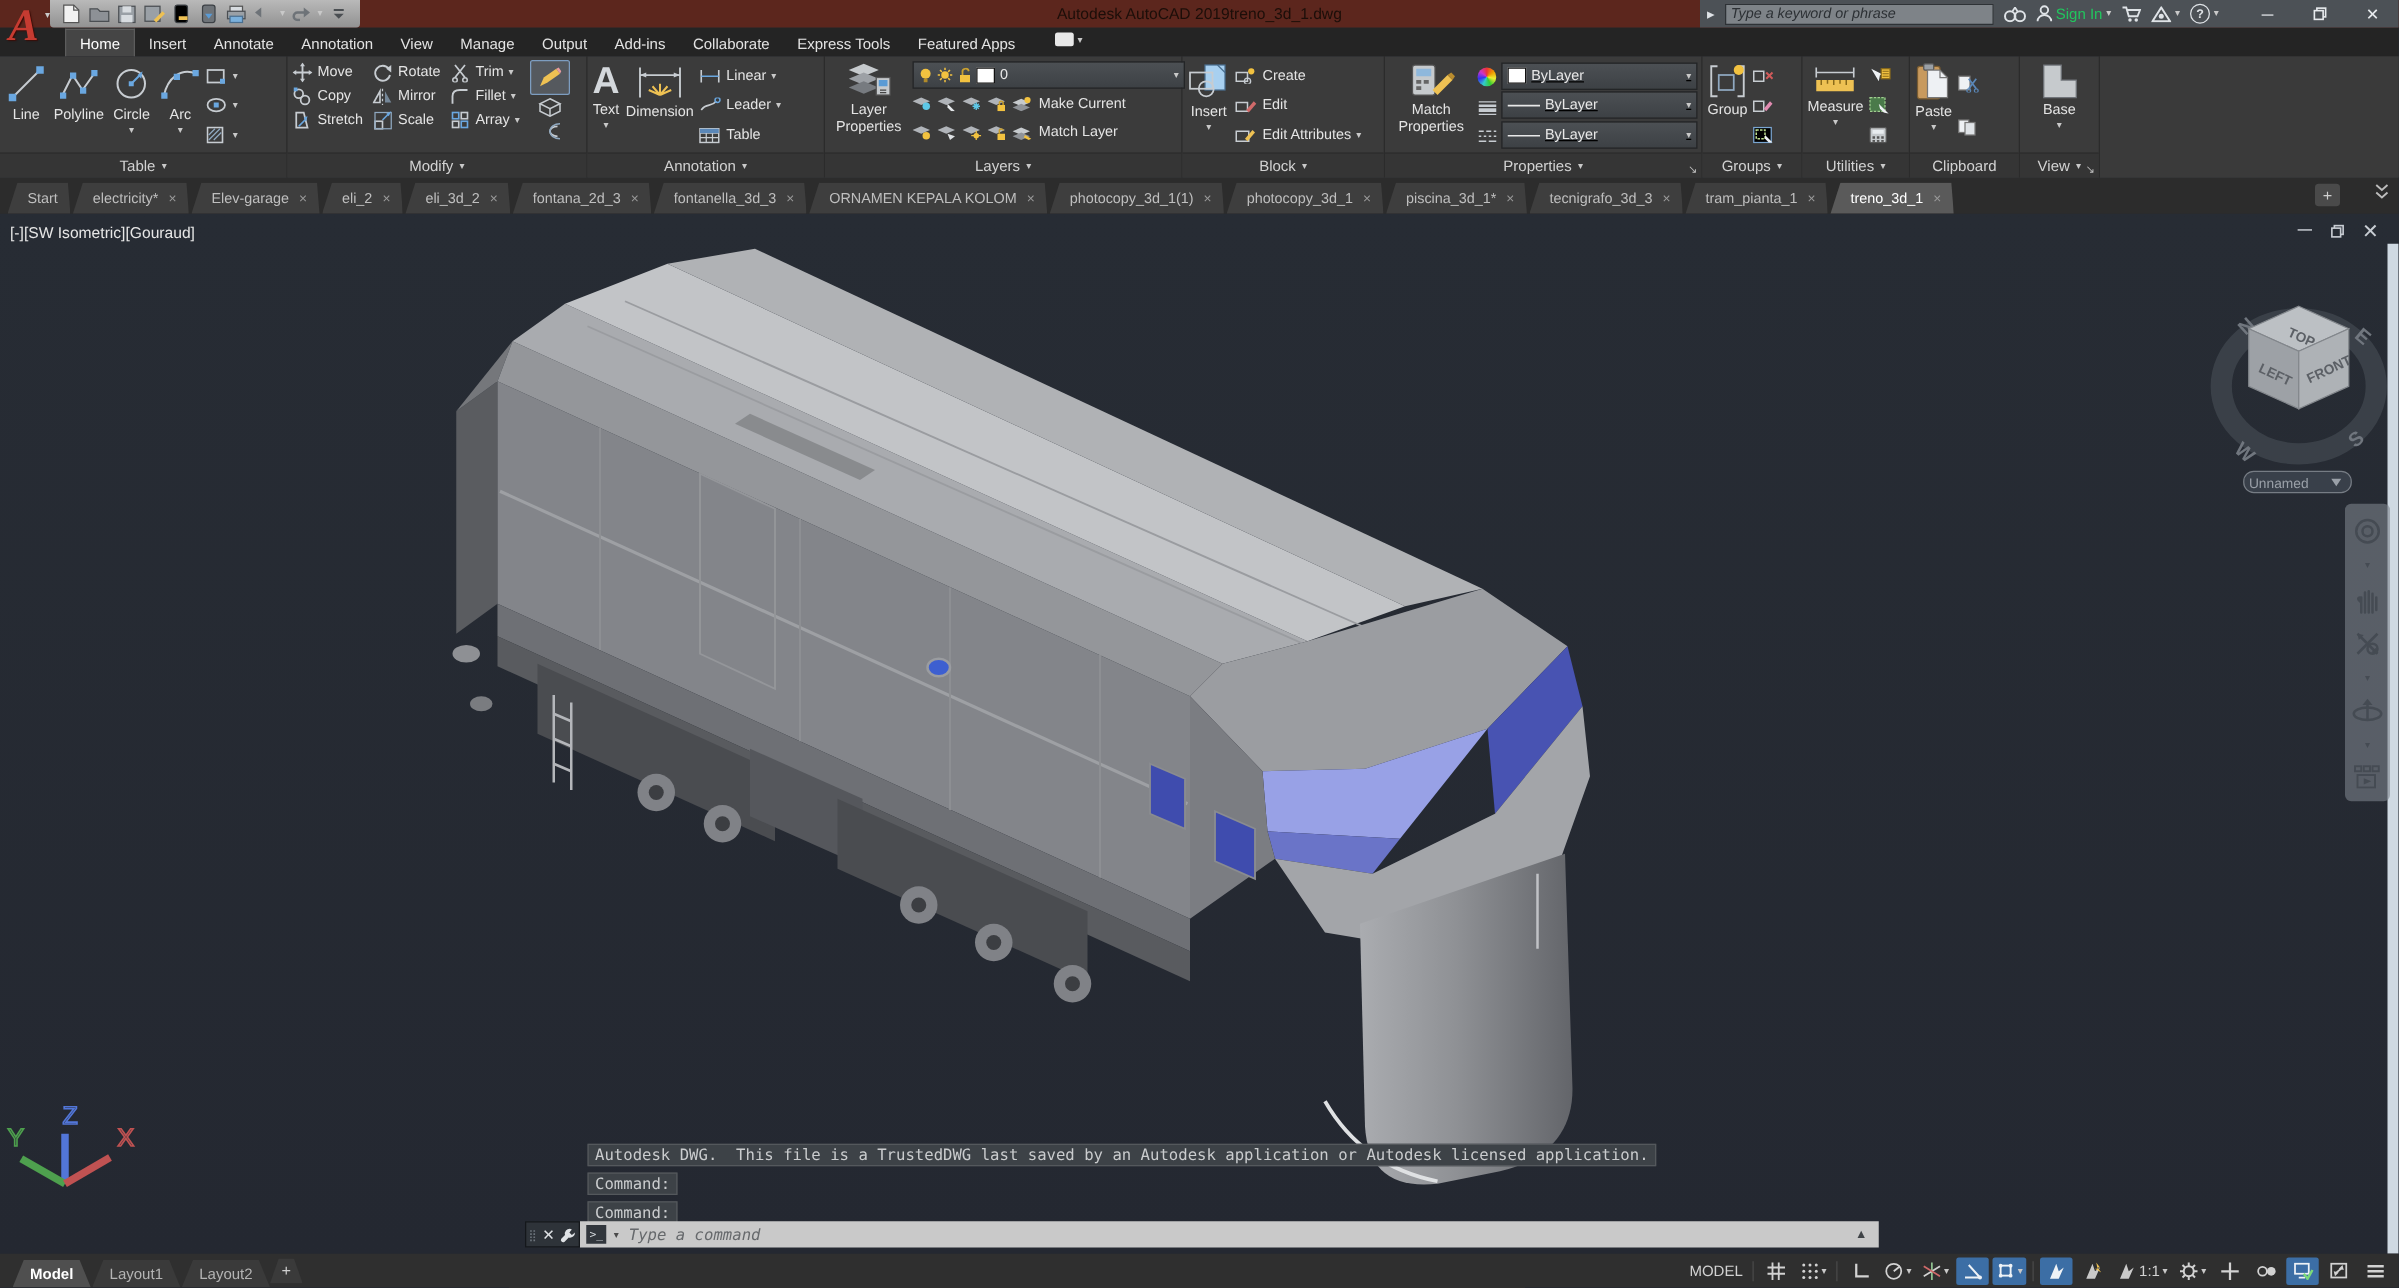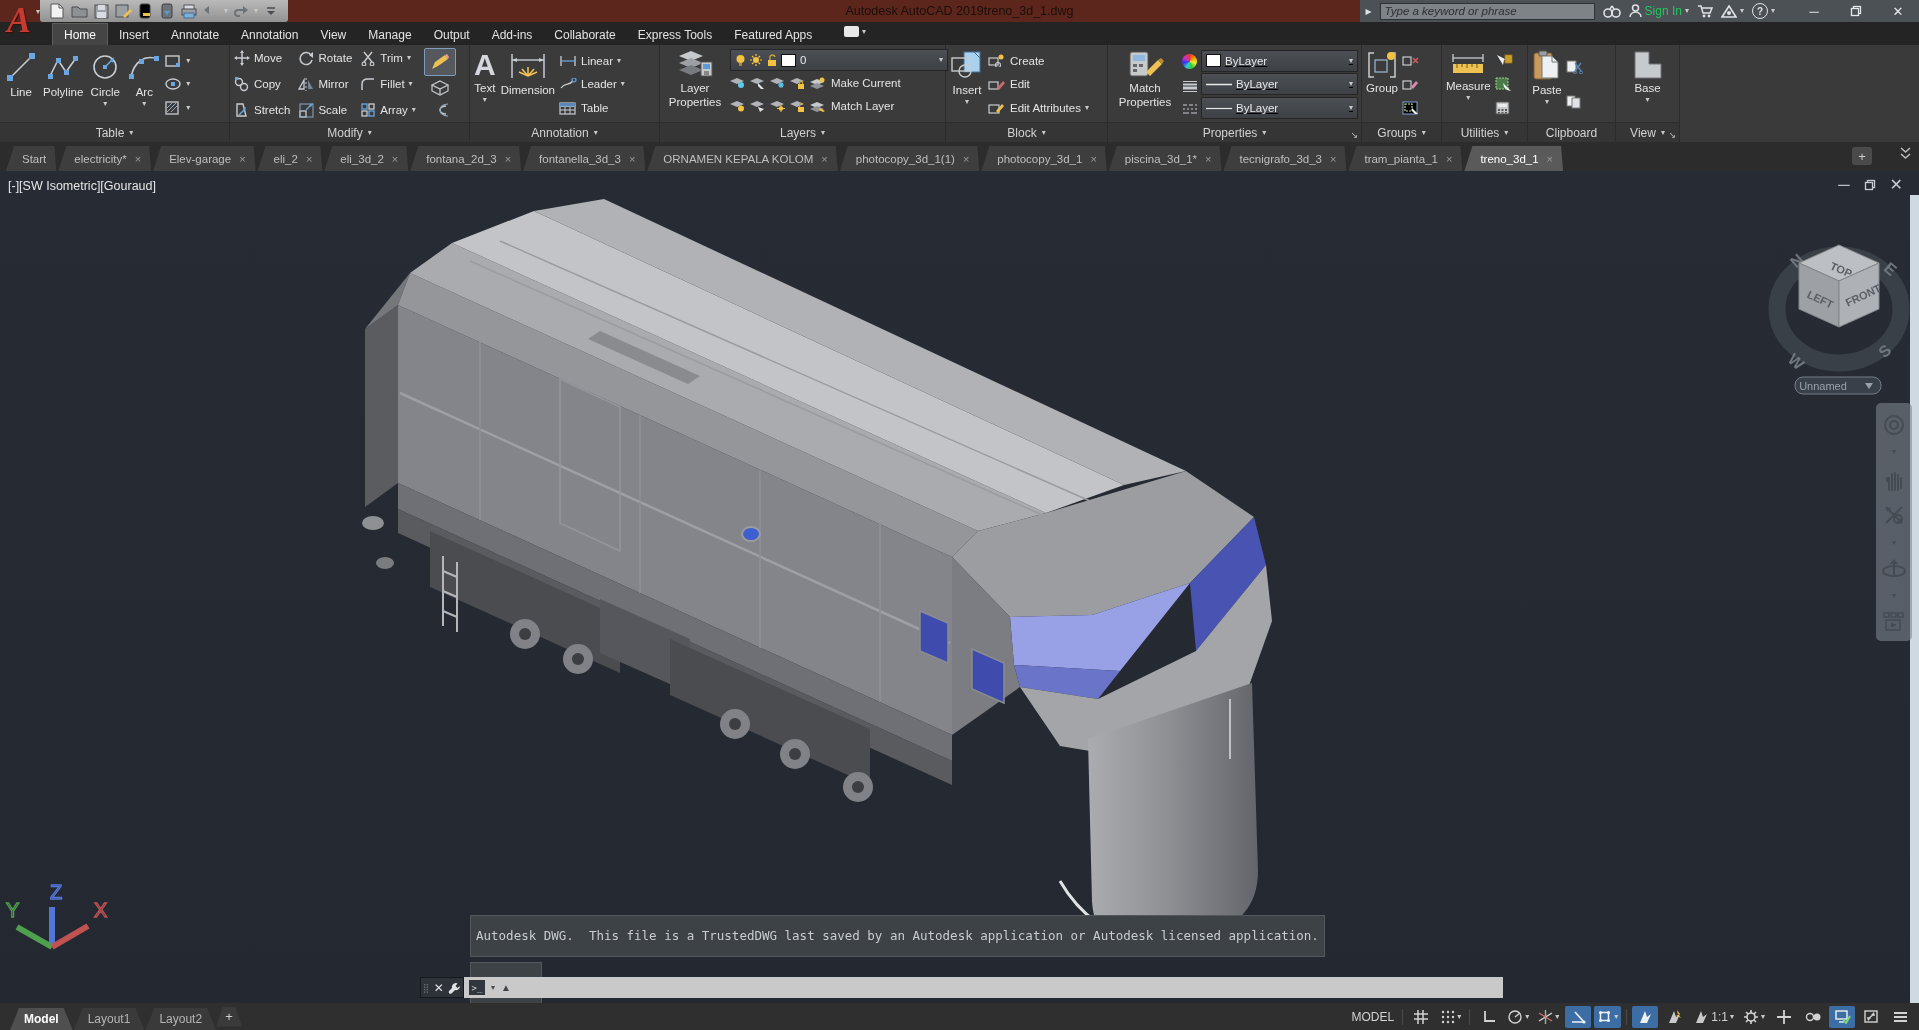--- a/index.html
+++ b/index.html
@@ -37,21 +37,21 @@
   #ribbon{position:absolute;top:45px;left:0;right:0;height:97px;background:#3b3b3b;display:flex;z-index:9;}
   .panel{display:flex;flex-direction:column;border-right:1px solid #2b2b2b;box-sizing:border-box;flex:none;}
   .pbody{flex:1;display:flex;align-items:stretch;padding:2px 2px 0 2px;gap:1px;}
   .pfooter{height:19px;background:#353535;border-top:1px solid #2d2d2d;color:#d2d2d2;font-size:12px;display:flex;align-items:center;justify-content:center;gap:5px;position:relative;}
   .pfooter .launcher{position:absolute;right:3px;bottom:2px;font-size:9px;color:#bdbdbd;}
   .bigbtn{display:flex;flex-direction:column;align-items:center;justify-content:flex-start;color:#e4e4e4;font-size:11.5px;padding:3px 2px 0 2px;gap:2px;flex:none;}
   .bigbtn .lbl{line-height:12px;text-align:center;white-space:nowrap;}
   .minicol{display:flex;flex-direction:column;justify-content:space-around;padding:2px 1px;flex:none;}
   .minirow{display:flex;align-items:center;gap:4px;color:#e4e4e4;font-size:11.5px;height:19px;white-space:nowrap;}
   .mgrid{display:flex;gap:8px;padding:3px 4px;}
-  .mcol{display:flex;flex-direction:column;justify-content:space-between;}
+  .mcol{display:flex;flex-direction:column;justify-content:flex-start;}
   .erasebox{width:30px;height:26px;border:1px solid #7d9dc0;background:#55595e;border-radius:2px;display:flex;align-items:center;justify-content:center;}
   .combo{display:flex;align-items:center;background:linear-gradient(#4c5054,#3d4145);border:1px solid #232527;height:20px;padding:0 4px;gap:4px;color:#e8e8e8;font-size:11.5px;}
   .combo .fill{flex:1;}
   .swatch{width:13px;height:11px;background:#fff;border:1px solid #111;}
   .colorwheel{width:15px;height:15px;border-radius:50%;background:conic-gradient(#e33,#e90,#ee3,#3c3,#3cc,#33e,#c3c,#e33);}
   .iconrow{display:flex;align-items:center;gap:5px;height:22px;color:#e4e4e4;font-size:11.5px;}
 
   
   #filetabs{position:absolute;top:142px;left:0;right:0;height:29px;background:#2c2c2c;display:flex;align-items:flex-end;padding-left:6px;z-index:8;}
   .ftab{height:25px;display:flex;align-items:center;gap:8px;background:#3e3e3e;color:#bfbfbf;font-size:11.5px;padding:0 10px 0 16px;margin-right:2px;clip-path:polygon(8px 0,calc(100% - 2px) 0,100% 100%,0 100%);white-space:nowrap;}
@@ -63,21 +63,21 @@
   
   #canvas{position:absolute;top:171px;left:0;right:0;height:832px;background:linear-gradient(#272c34,#242831);overflow:hidden;}
   #train{position:absolute;left:0;top:0;}
   #vp-label{position:absolute;left:8px;top:8px;color:#e6e6e6;font-size:12.5px;z-index:5;}
   #vp-controls{position:absolute;right:16px;top:4px;display:flex;gap:14px;align-items:center;z-index:6;color:#c8cdd3;}
   #viewcube{position:absolute;right:2px;top:26px;z-index:5;}
   #navbar{position:absolute;right:7px;top:232px;width:36px;height:230px;background:rgba(125,133,142,.58);border-radius:5px;z-index:5;display:flex;flex-direction:column;align-items:center;justify-content:space-around;padding:4px 0;}
   #scrollstrip{position:absolute;right:0;top:24px;bottom:0;width:9px;background:#cfd9e2;z-index:4;}
   #ucs{position:absolute;left:2px;top:698px;z-index:3;}
   #cmd-history{position:absolute;left:470px;top:744px;display:flex;flex-direction:column;align-items:flex-start;gap:5px;z-index:6;font-family:"DejaVu Sans Mono",monospace;}
-  .chip{background:#3d4247;border:1px solid #54585c;color:#caccce;font-size:12.5px;padding:12px 5px;line-height:16px;white-space:pre;}
+  .chip{background:#3d4247;border:1px solid #54585c;color:#caccce;font-size:12.5px;padding:0 5px;line-height:16px;white-space:pre;}
   #cmd-dock{position:absolute;left:420px;top:806px;width:1083px;height:21px;display:flex;z-index:7;}
   #cmd-grip{width:42px;background:#2e3339;border:1px solid #14171b;display:flex;align-items:center;justify-content:space-around;color:#dfe2e5;font-size:12px;}
   #cmd-grip .dots{color:#6d747c;font-size:9px;letter-spacing:1px;}
   #cmd-bar{flex:1;background:#c9c9c9;display:flex;align-items:center;gap:6px;padding:0 5px;}
   #cmd-prompt{width:16px;height:15px;background:#31363c;color:#cfd3d7;font-size:9px;display:flex;align-items:center;justify-content:center;font-family:"DejaVu Sans Mono",monospace;}
   #cmd-input{flex:1;border:none;background:transparent;outline:none;font-style:italic;font-family:"DejaVu Sans Mono",monospace;font-size:12.5px;color:#66696c;}
   #cmd-input::placeholder{color:#66696c;opacity:1;}
   #cmd-up{color:#3f4347;font-size:10px;padding-right:4px;}
 
   
@@ -1054,20 +1054,21 @@
     <div id="cmd-grip">
       <span class="dots">⣿</span>
       <span>✕</span>
       <svg width="14" height="14">
           <path d="M9,2 a4,4 0 0 0 -4,5 L2,10 a1.8,1.8 0 0 0 2.5,2.5 L8,9 a4,4 0 0 0 5,-4 l-2.5,2 -2,-2 2,-2.5 z" fill="#dfe2e5"></path>
         </svg>
     </div>
     <div id="cmd-bar">
       <span id="cmd-prompt">&gt;_</span>
       <span class="car" style="color:#4a4a4a">▾</span>
+      <input id="cmd-input" readonly="" placeholder="Type a command" style="">
       <span id="cmd-up">▲</span>
     </div>
   </div>
 </div>
 
 <div id="statusbar">
   <div id="layouttabs">
 
   <div class="ltab active">Model</div>
       <div class="ltab">Layout1</div>

